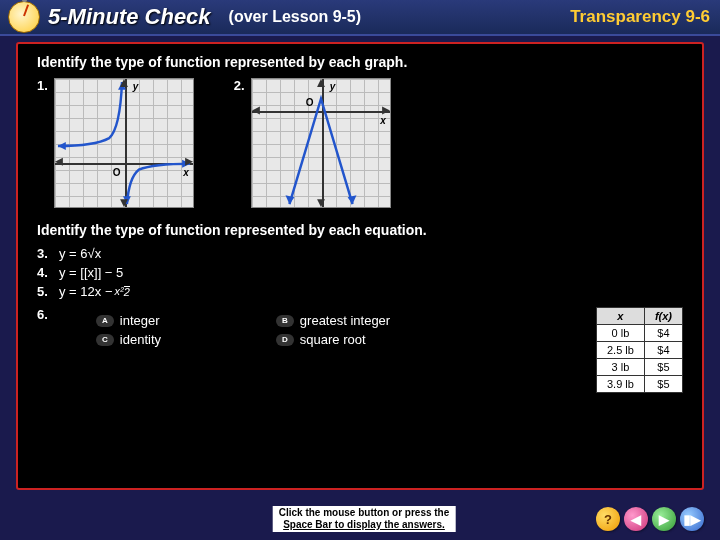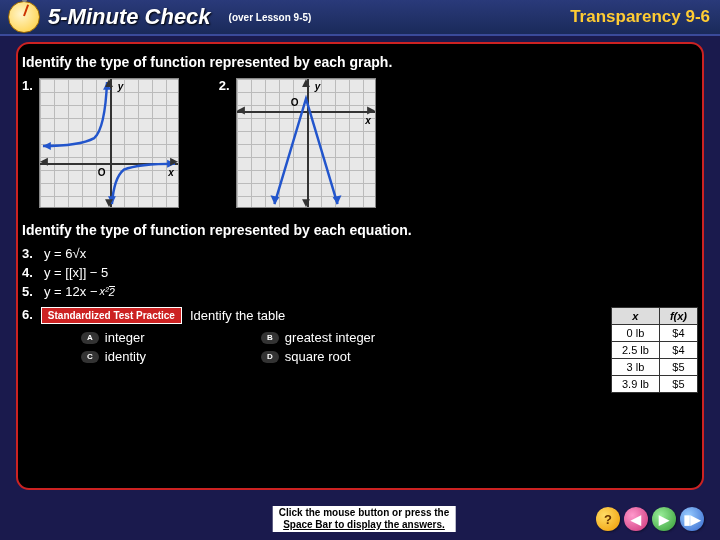--- a/index.html
+++ b/index.html
@@ -2,24 +2,24 @@
 <html><head>
 <meta charset="utf-8">
 <style>
 * { margin: 0; padding: 0; box-sizing: border-box; }
 body { width: 720px; height: 540px; background: #1a1a4d; font-family: Arial, sans-serif; overflow: hidden; position: relative; }
 .header { height: 36px; background: linear-gradient(to bottom, #2a3a7a, #1a2a5a); border-bottom: 2px solid #3a4a9a; display: flex; align-items: center; padding: 0 8px; position: relative; }
 .stopwatch { width: 32px; height: 32px; background: radial-gradient(circle at 40% 40%, #fff5cc, #ffcc33); border-radius: 50%; position: relative; border: 1px solid #996600; }
 .stopwatch::before { content: ""; position: absolute; left: 45%; top: 8%; width: 2px; height: 40%; background: #cc3300; transform-origin: bottom; transform: rotate(20deg); }
 .stopwatch::after { content: ""; position: absolute; left: 42%; top: -6px; width: 5px; height: 6px; background: #888; border-radius: 2px; }
 .title { color: #fff; font-size: 22px; font-weight: bold; font-style: italic; margin-left: 8px; text-shadow: 1px 1px 2px #000; }
-.lesson-ref { color: #fff; font-size: 10px; font-weight: bold; margin-left: 6px; padding-left: 12px; }
+.lesson-ref { color: #fff; font-size: 16px; font-weight: bold; margin-left: 6px; padding-left: 12px; }
 .transparency { position: absolute; right: 10px; color: #ffcc33; font-size: 17px; font-weight: bold; }
 .content-wrap { padding: 6px 16px 0 16px; }
-.content { background: #000; border: 2px solid #cc2222; border-radius: 13px; height: 448px; padding: 10px 4px; color: #fff; position: relative; }
+.content { background: #000; border: 2px solid #cc2222; border-radius: 3px; height: 448px; padding: 10px 19px; color: #fff; position: relative; }
 .instr { font-size: 14px; font-weight: bold; margin-bottom: 8px; }
 .graph-row { display: flex; gap: 40px; margin-bottom: 14px; }
 .graph-item { display: flex; align-items: flex-start; gap: 6px; }
 .qnum { font-size: 13px; font-weight: bold; }
 .graph-box { width: 140px; height: 130px; background: #e8e8e8; border: 1px solid #888; position: relative; }
 .grid-lines { position: absolute; inset: 0; background-image: linear-gradient(to right, #bbb 1px, transparent 1px), linear-gradient(to bottom, #bbb 1px, transparent 1px); background-size: 14px 13px; }
 .axis-h { position: absolute; left: 0; right: 0; height: 2px; background: #333; }
 .axis-v { position: absolute; top: 0; bottom: 0; width: 2px; background: #333; }
 .axis-label { position: absolute; font-size: 10px; font-style: italic; font-weight: bold; color: #000; }
 .eq-list { margin-top: 4px; }
@@ -123,24 +123,20 @@
         <span style="display:inline-flex;flex-direction:row;align-items:center;font-size:11px;line-height:1;margin-left:2px;font-style:italic;">
           <span>x²</span>
           <span style="border-top:1px solid #fff;width:100%;text-align:center;">2</span>
         </span>
       </div>
     </div>
 
     <div class="q6-row">
       <span class="qnum">6.</span>
       <div style="flex:1;">
-        <div style="display:flex;align-items:center;gap:8px;">
-          <span class="std-badge">Standardized Test Practice</span>
-          <span class="q6-text">Identify the table</span>
-        </div>
         <div class="choices">
           <div class="choice">
             <span class="choice-marker">A</span>
             <span>integer</span>
           </div>
           <div class="choice">
             <span class="choice-marker">B</span>
             <span>greatest integer</span>
           </div>
           <div class="choice">

